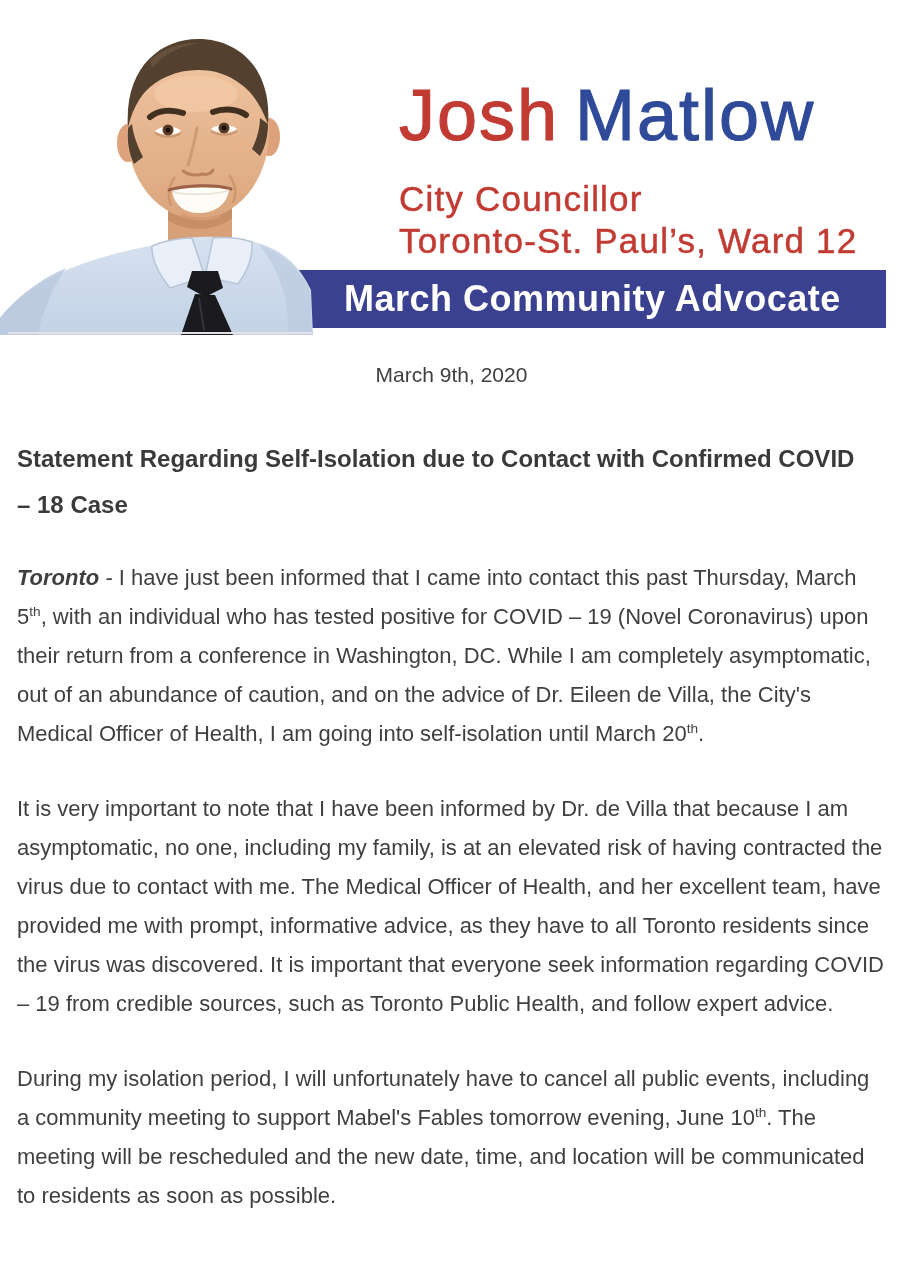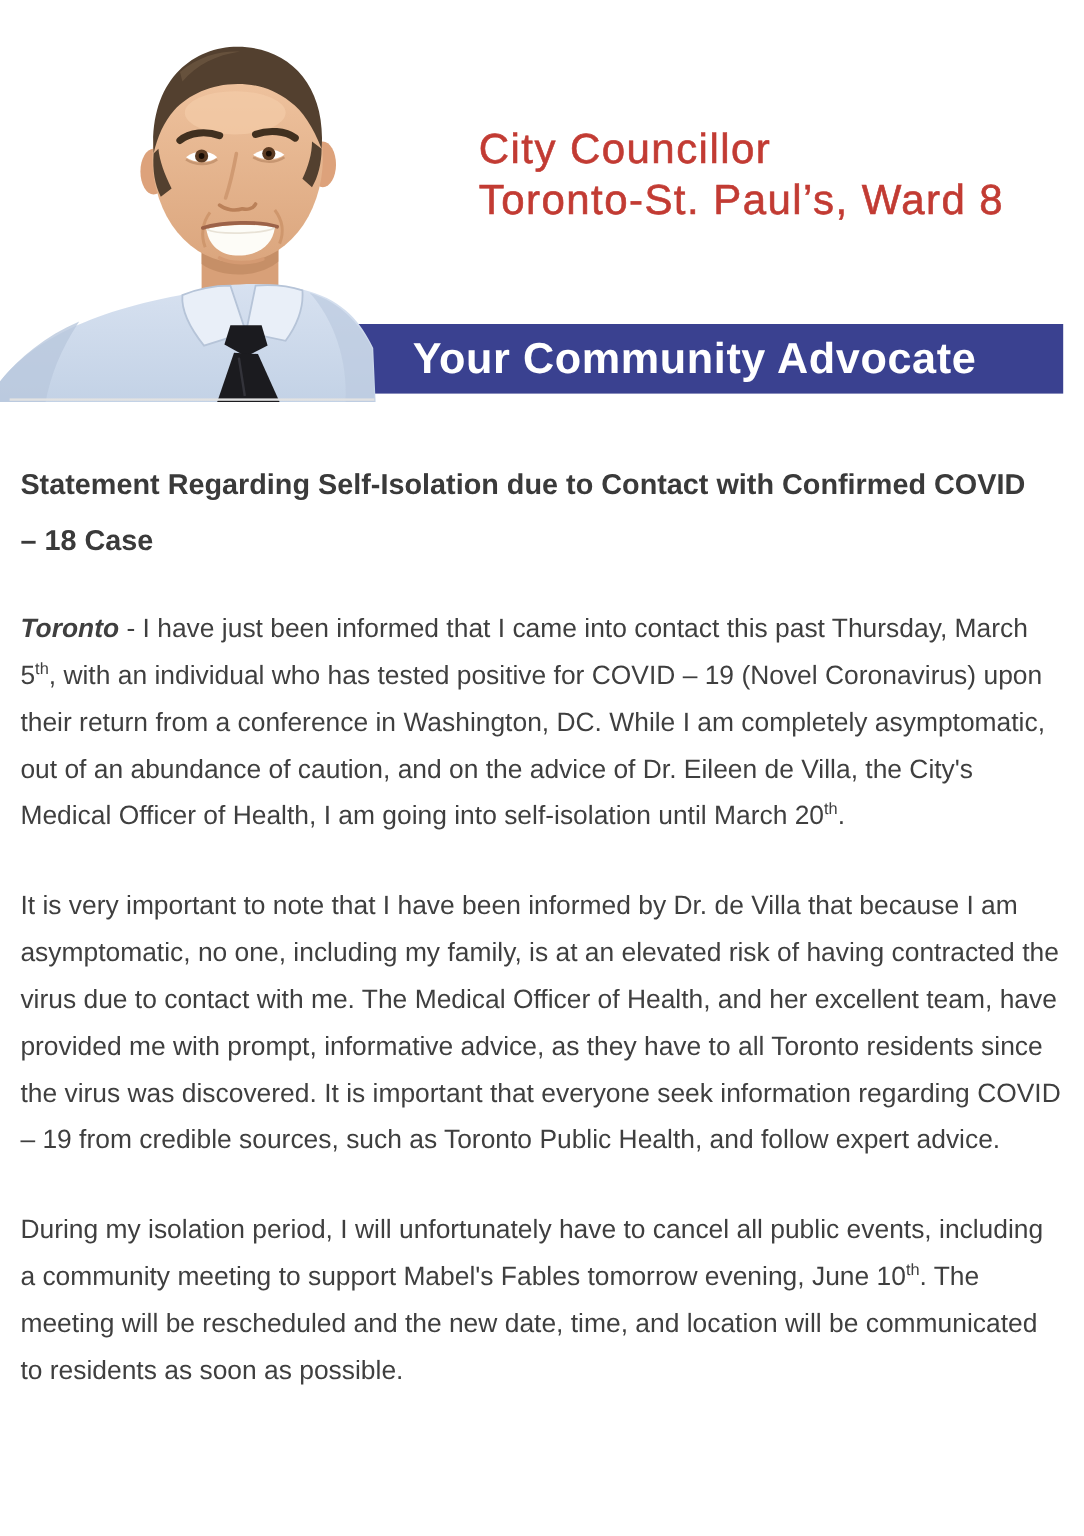--- a/index.html
+++ b/index.html
@@ -129,28 +129,32 @@
 
     <path d="M172,161 C182,157 218,156 229,160 C227,175 214,183 199,183 C184,183 174,175 172,161 Z" fill="#fdfcf7"></path>
     <path d="M169,160 C185,155 216,154 231,159" stroke="#9c6248" stroke-width="3" stroke-linecap="round" fill="none"></path>
     <path d="M172,161 C182,166 218,165 229,160" stroke="#e8e2d6" stroke-width="1.5" fill="none"></path>
     <path d="M183,185 C192,190 209,190 219,186" stroke="#d49a72" stroke-width="3" stroke-linecap="round" fill="none"></path>
 
     <rect x="8" y="302" width="304" height="2" fill="#e2e2e2"></rect>
   </svg>
 
   <div class="name-block">
+    <div class="name">
+      <span class="first">Josh</span><span class="last">Matlow</span>
+    </div>
     <div class="subtitle">City Councillor</div>
-    <div class="subtitle" style="margin-top:0;">Toronto-St. Paul’s, Ward 8</div>
+    <div class="subtitle" style="margin-top:0;">Toronto-St. Paul’s, Ward 12</div>
   </div>
 
-  <div class="banner">Your Community Advocate</div>
+  <div class="banner">March Community Advocate</div>
 </header>
 
 <main>
+  <div class="date-line">March 9th, 2020</div>
 
   <h1 class="heading">
     <span>Statement Regarding Self-Isolation due to Contact with Confirmed COVID</span>
     <span>– 18 Case</span>
   </h1>
 
   <div class="paras">
       <p><strong>Toronto</strong><span> - I have just been informed that I came into contact this past Thursday, March 5</span><sup>th</sup><span>, with an individual who has tested positive for COVID – 19 (Novel Coronavirus) upon their return from a conference in Washington, DC. While I am completely asymptomatic, out of an abundance of caution, and on the advice of Dr. Eileen de Villa, the City's Medical Officer of Health, I am going into self-isolation until March 20</span><sup>th</sup><span>.</span></p>
       <p><span>It is very important to note that I have been informed by Dr. de Villa that because I am asymptomatic, no one, including my family, is at an elevated risk of having contracted the virus due to contact with me. The Medical Officer of Health, and her excellent team, have provided me with prompt, informative advice, as they have to all Toronto residents since the virus was discovered. It is important that everyone seek information regarding COVID – 19 from credible sources, such as Toronto Public Health, and follow expert advice.</span></p>
       <p><span>During my isolation period, I will unfortunately have to cancel all public events, including a community meeting to support Mabel's Fables tomorrow evening, June 10</span><sup>th</sup><span>. The meeting will be rescheduled and the new date, time, and location will be communicated to residents as soon as possible.</span></p>

